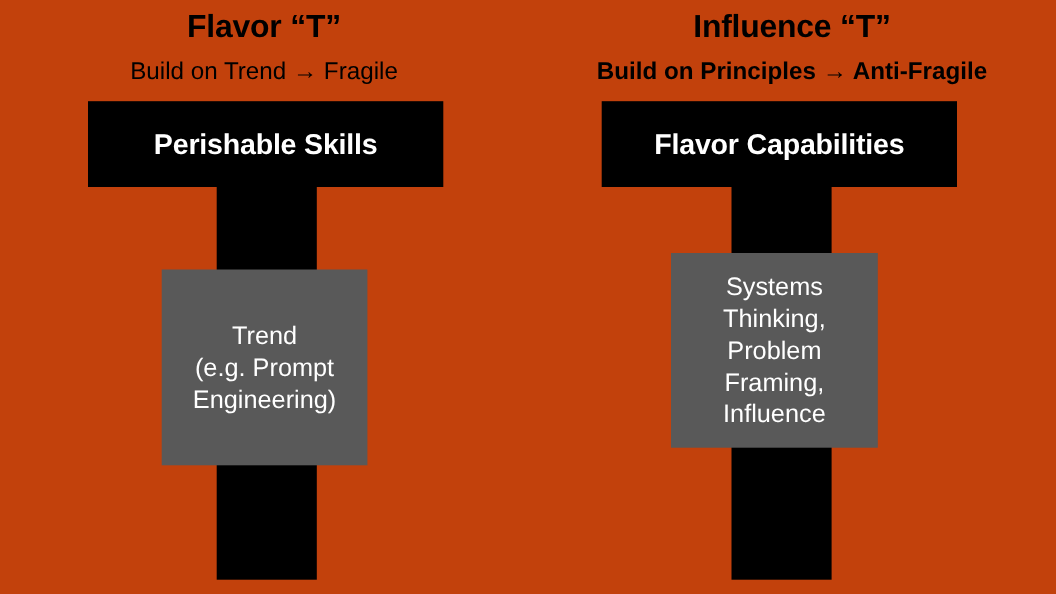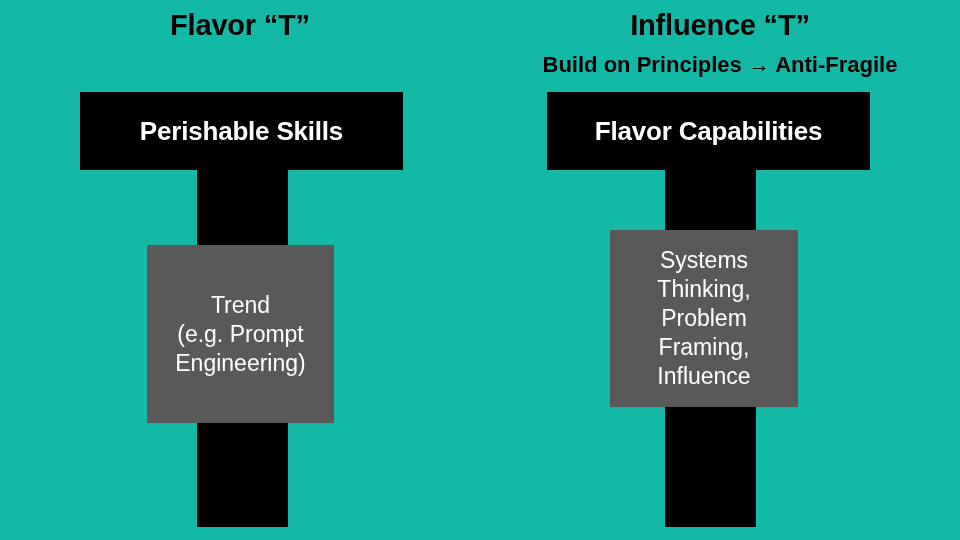--- a/index.html
+++ b/index.html
@@ -10,21 +10,21 @@
     width: 960px;
     height: 540px;
     background: #ffffff;
     font-family: "Liberation Sans", sans-serif;
     overflow: hidden;
   }
   #canvas {
     position: relative;
     width: 960px;
     height: 540px;
-    background: #14b8a6;
+    background: #c2410c;
   }
 
   
   .col-title {
     position: absolute;
     text-align: center;
     font-weight: bold;
     font-size: 29px;
     line-height: 34px;
     color: #000000;
@@ -94,20 +94,21 @@
   #right-stem { left: 665px; top: 170px; width: 91px;  height: 357px; }
   #right-core { left: 610px; top: 230px; width: 188px; height: 177px; }
 </style>
 </head>
 <body>
 
 <div id="canvas">
 
   <div id="left-title" class="col-title">Flavor “T”</div>
 
+  <div id="left-sub" class="col-subtitle">Build on Trend → Fragile</div>
 
   <div id="left-stem" class="t-stem"></div>
 
   <div id="left-bar" class="t-bar">
     <span class="t-bar-label">Perishable Skills</span>
   </div>
 
   <div id="left-core" class="t-core">
     <span class="t-core-label">Trend<br>(e.g. Prompt<br>Engineering)</span>
   </div>

